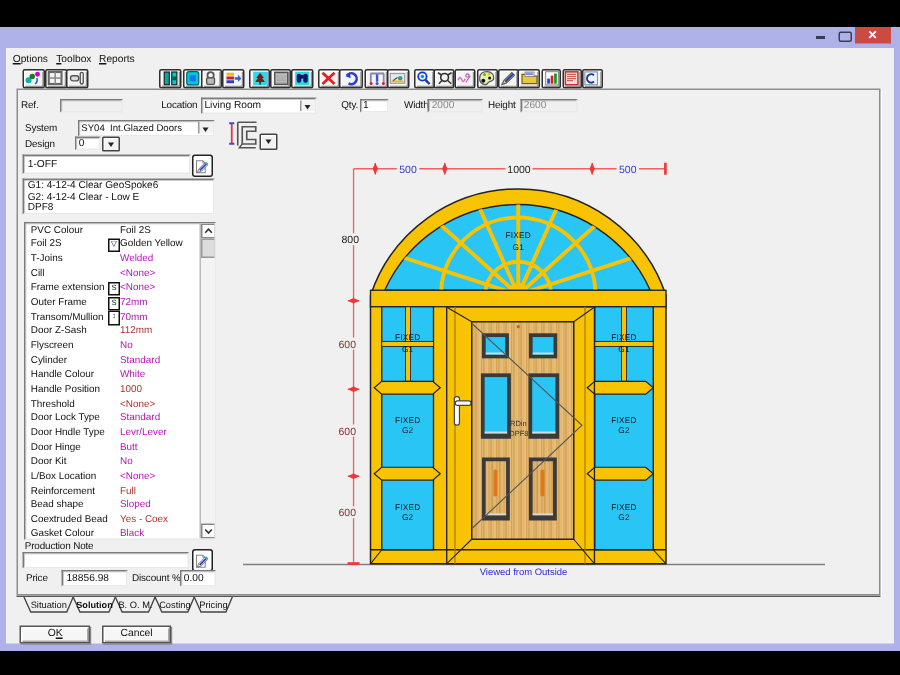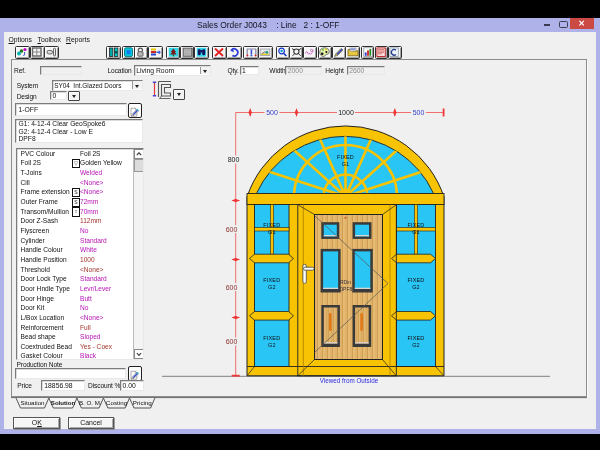--- a/index.html
+++ b/index.html
@@ -28,21 +28,20 @@
 .pval{position:absolute;left:59.5px;}
 .m{color:#b513b5;}
 .dr{color:#a5352c;}
 .pico{position:absolute;left:51.5px;top:-0.5px;width:6px;height:7.5px;border:0.9px solid #111;font-size:5px;line-height:7.5px;text-align:center;color:#111;background:#fff;}
 .btn{position:absolute;background:#f6f6f6;border:1px solid #555;box-shadow:inset 1px 1px 0 #fff,inset -1px -1px 0 #aaa,0.8px 0.8px 0 #888;font-size:6.9px;color:#111;text-align:center;}
 </style>
 </head>
 <body>
 <div id="page">
   <div class="abs win"></div>
-  <div class="abs ttl">Sales Order J0043&nbsp;&nbsp;&nbsp;&nbsp;: Line&nbsp;&nbsp;&nbsp;2 : 1-OFF</div>
   <div class="abs mindash"></div>
   <div class="abs maxbox"></div>
   <div class="abs close">✕</div>
   <div class="abs content"></div>
   <div class="abs menu" style="left:8.5px"><u>O</u>ptions</div>
   <div class="abs menu" style="left:37.5px"><u>T</u>oolbox</div>
   <div class="abs menu" style="left:66px"><u>R</u>eports</div>
   <div class="tb" style="left:14.5px;width:13.8px">
       <svg width="12" height="10.5">
         <circle cx="3" cy="6.5" r="2" fill="#00b3b3"></circle>

